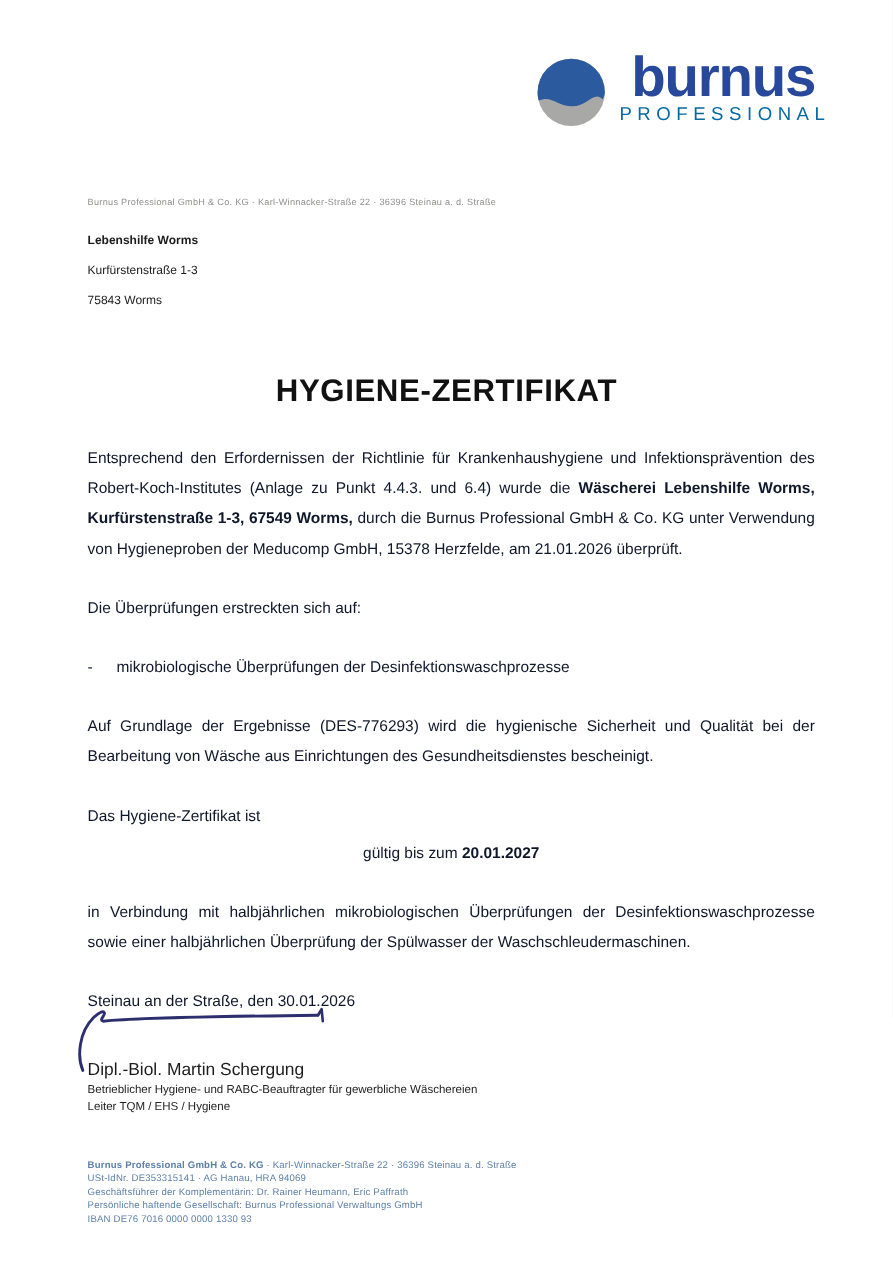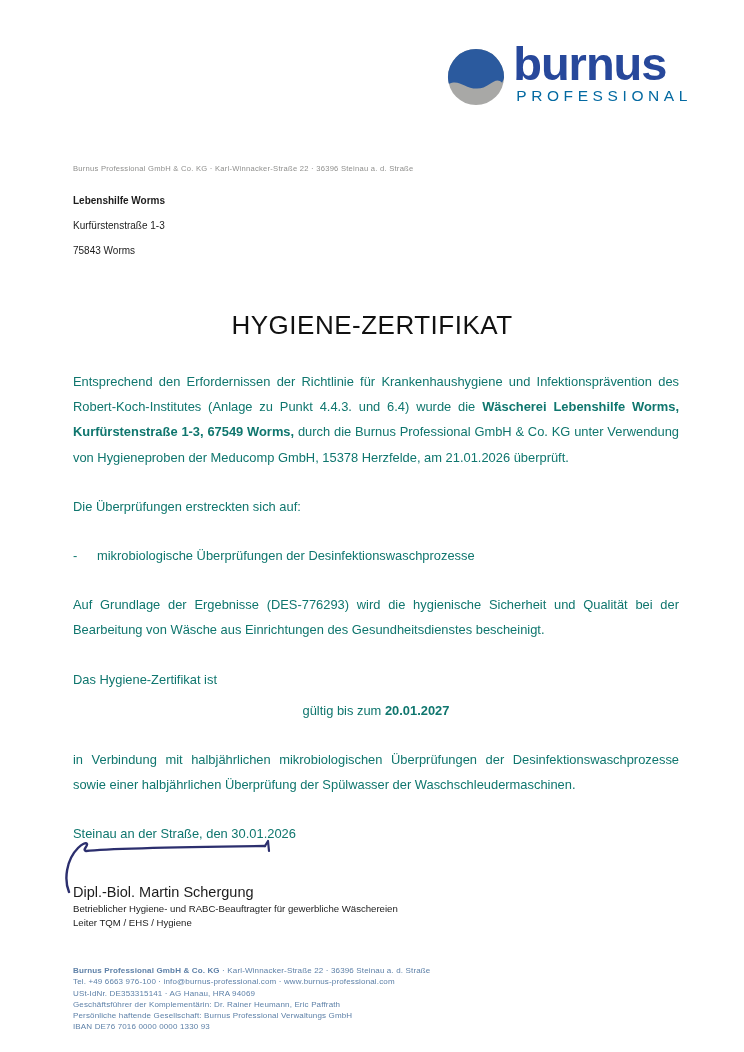--- a/index.html
+++ b/index.html
@@ -13,48 +13,48 @@
     color:#1c1c1c;
     overflow:hidden;
   }
 
   
   .logo { position:absolute; top:42px; right:52px; display:flex; align-items:flex-start; gap:8px; }
   .logo-mark { width:58px; height:58px; margin-top:6px; }
   .logo-text { display:flex; flex-direction:column; }
   .logo-brand {
     font-size:47px; font-weight:bold; line-height:44px;
-    color:#27489b; letter-spacing:-1px;
+    color:#27489b; letter-spacing:-1px;text-align:center;
   }
   .logo-sub {
     font-size:15.5px; color:#0369a1; letter-spacing:4.6px;
     margin-top:1px; margin-left:3px; font-weight:500;
   }
 
   
   .sender-line {
     position:absolute; top:164px; left:73px;
     font-size:7.6px; color:#8f8f8d; letter-spacing:0.25px;
   }
 
   
   .recipient { position:absolute; top:188px; left:73px; font-size:10px; line-height:25px; }
   .recipient .name { font-weight:bold; }
 
   
   .doc-title {
     position:absolute; top:310px; left:0; width:100%;
-    text-align:center; font-size:26px; font-weight:normal; letter-spacing:0.5px;
+    text-align:center; font-size:26px; font-weight:bold; letter-spacing:0.5px;
     color:#111;
   }
 
   
   .body-text {
     position:absolute; top:369px; left:73px; width:606px;
-    font-size:12.9px; line-height:25.2px; color:#0f766e;
+    font-size:12.9px; line-height:25.2px; color:#0f172a;
   }
   .body-text p { margin:0 0 24px 0; }
   .just { text-align:justify; hyphens:manual; }
   .bold { font-weight:bold; }
   .bullet-row { display:flex; margin:0 0 24px 0; }
   .bullet-marker { width:24px; flex:0 0 24px; }
   .validity-line { text-align:center; margin:0 0 24px 0; }
   .dateline { margin-top:10px; }
 
   
@@ -128,20 +128,19 @@
   </svg>
 
   <div class="sig-block">
     <div class="sig-name">Dipl.-Biol. Martin Schergung</div>
     <div class="sig-role">Betrieblicher  Hygiene- und RABC-Beauftragter für gewerbliche Wäschereien</div>
     <div class="sig-role">Leiter TQM / EHS / Hygiene</div>
   </div>
 
   <div class="footer">
     <div><span class="fbold">Burnus Professional GmbH &amp; Co. KG</span><span> · Karl-Winnacker-Straße 22 · 36396 Steinau a. d. Straße</span></div>
-    <div>Tel. +49 6663 976-100 · info@burnus-professional.com · www.burnus-professional.com</div>
     <div>USt-IdNr. DE353315141 · AG Hanau, HRA 94069</div>
     <div>Geschäftsführer der Komplementärin: Dr. Rainer Heumann, Eric Paffrath</div>
     <div>Persönliche haftende Gesellschaft: Burnus Professional Verwaltungs GmbH</div>
     <div>IBAN DE76 7016 0000 0000 1330 93</div>
   </div>
 
 </div>
 
 </body></html>

